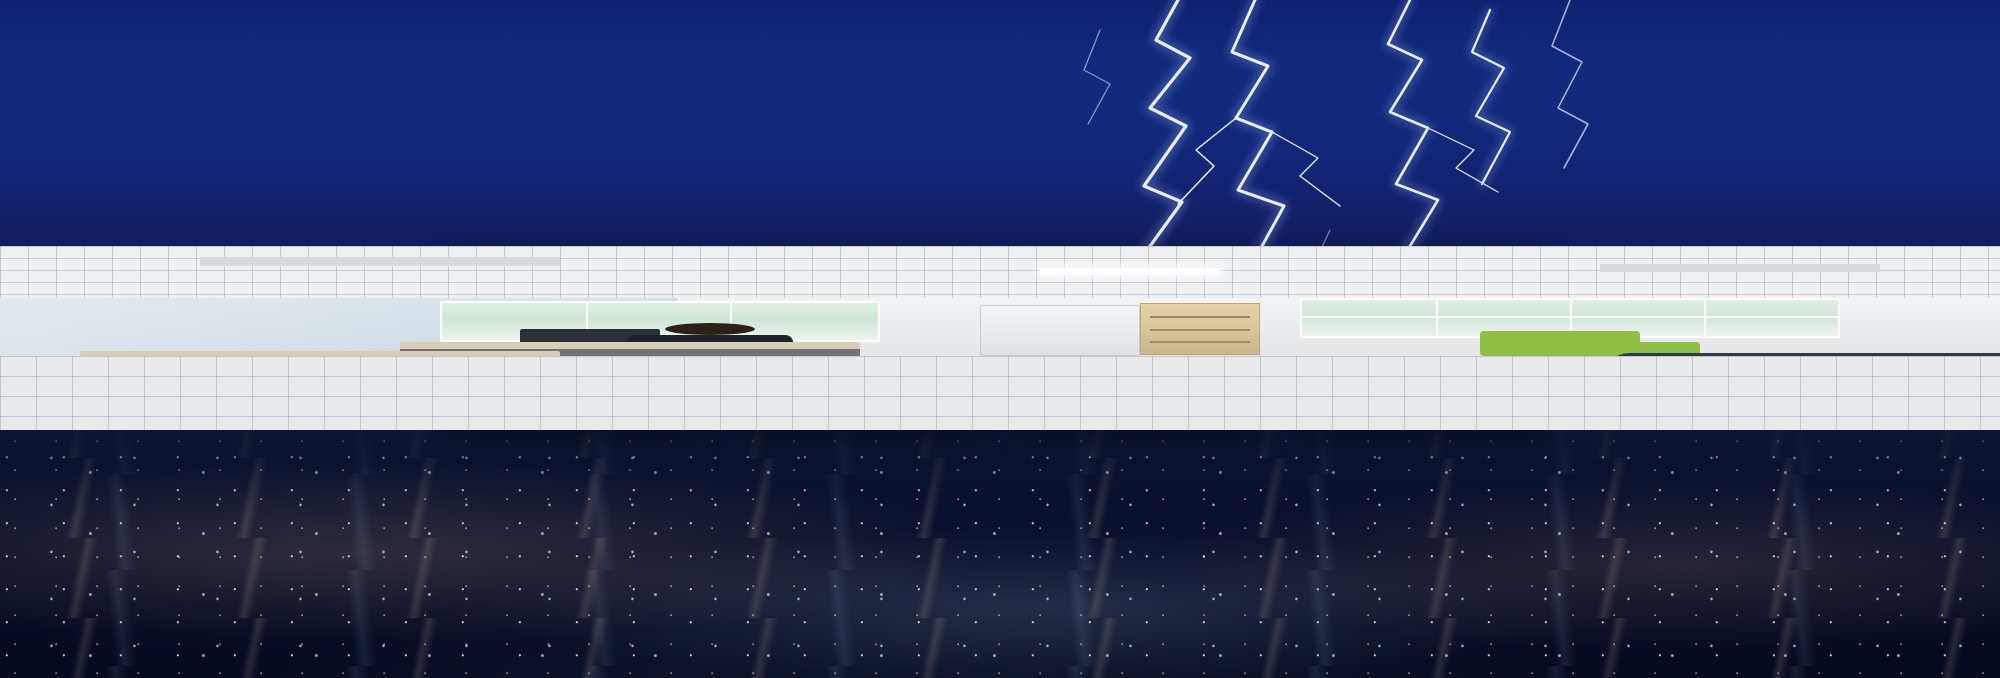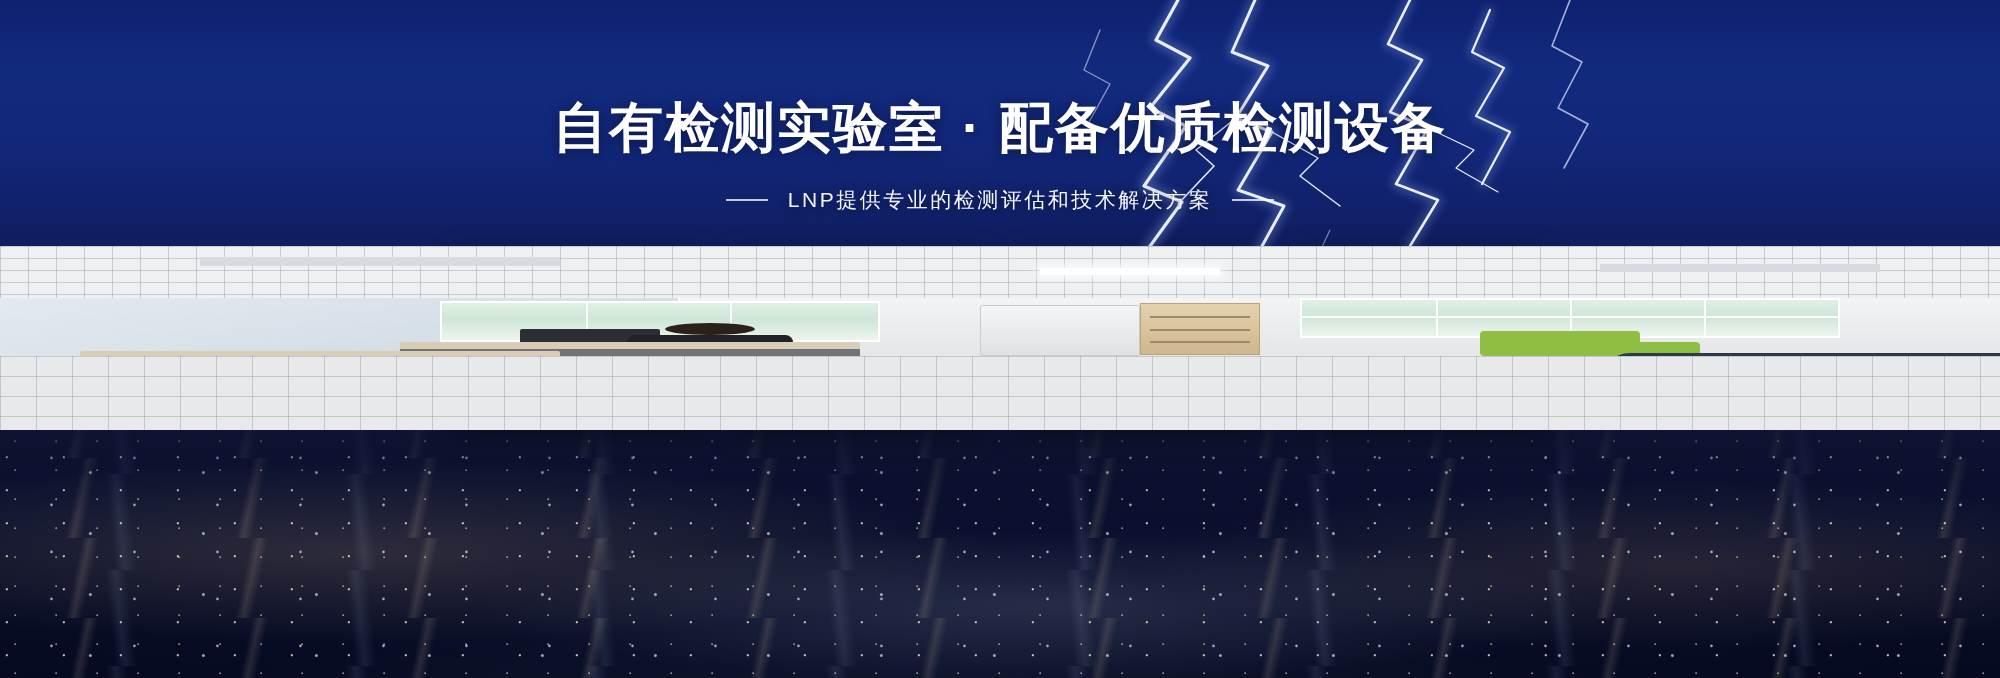--- a/index.html
+++ b/index.html
@@ -266,28 +266,20 @@
       <path class="bolt-glow" stroke-width="7" d="M1490 10 L1472 52 L1504 68 L1476 116 L1510 132 L1482 184"></path>
       <path class="bolt" stroke-width="2.2" d="M1490 10 L1472 52 L1504 68 L1476 116 L1510 132 L1482 184"></path>
 
       <path class="bolt" stroke-width="1.6" opacity=".7" d="M1570 0 L1552 46 L1582 62 L1558 108 L1588 124 L1564 168"></path>
       <path class="bolt" stroke-width="1.4" opacity=".55" d="M1100 30 L1084 70 L1110 84 L1088 124"></path>
       <path class="bolt" stroke-width="1.2" opacity=".5" d="M1330 230 L1312 268 L1338 282 L1318 320"></path>
       <path class="bolt" stroke-width="1.2" opacity=".45" d="M1216 300 L1200 336 L1224 350 L1206 386"></path>
     </svg>
   </div>
 
-  <div class="hero-text">
-    <div class="headline">自有检测实验室 · 配备优质检测设备</div>
-    <div class="sub-row">
-      <span class="sub-dash"></span>
-      <span class="subtitle">LNP提供专业的检测评估和技术解决方案</span>
-      <span class="sub-dash"></span>
-    </div>
-  </div>
 
   <div class="photo-row">
 
     <div class="photo">
       <div class="photo-inner">
         <div class="sign-wall"></div>
         <div class="sign-seam" style="left:34%"></div>
         <div class="sign-seam" style="left:72%"></div>
         <div class="sign-glare"></div>
 

